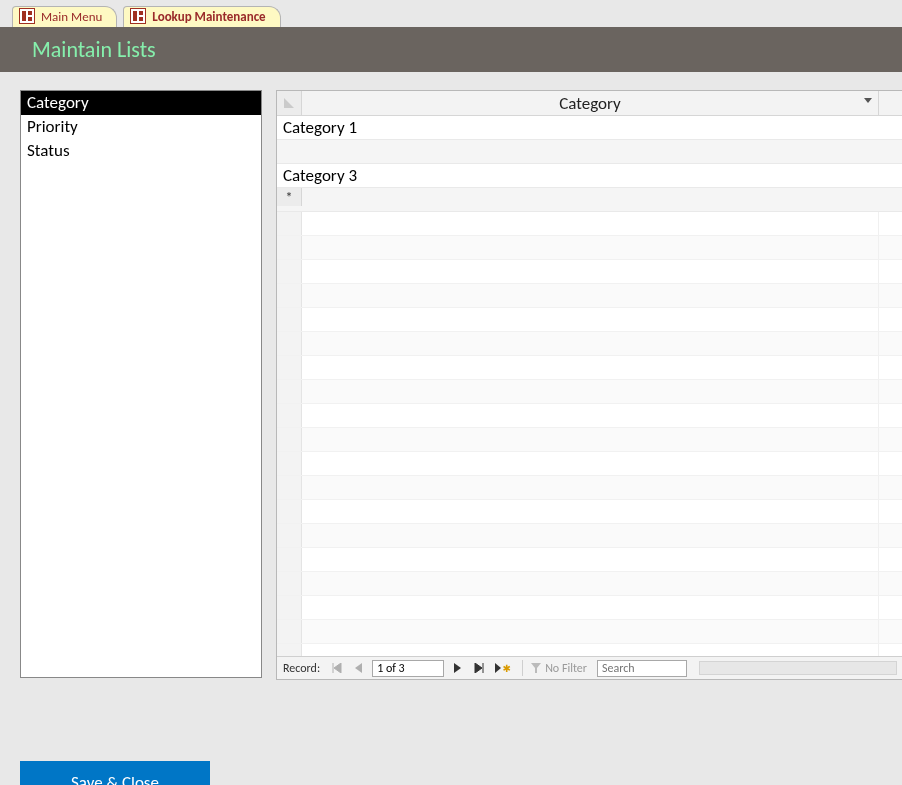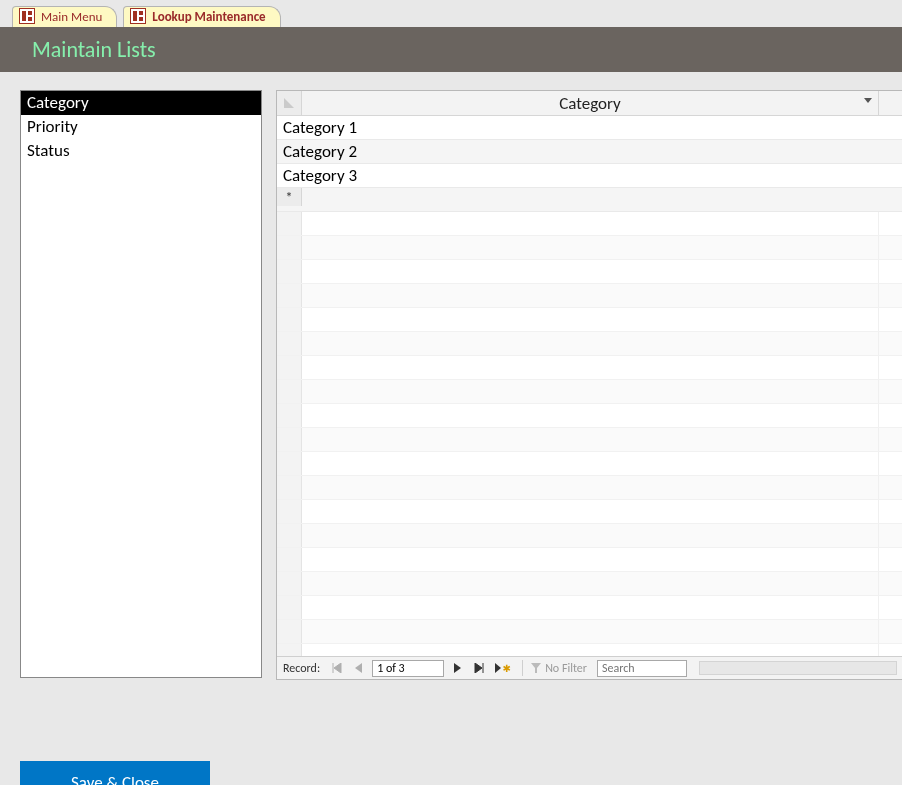--- a/index.html
+++ b/index.html
@@ -122,21 +122,20 @@
     </div>
 
     <div class="ds-body">
       <div class="ds-row">
         <div class="rowsel"></div>
         <div class="cell">Category 1</div>
         <div class="spacer-cell"></div>
       </div>
       <div class="ds-row alt">
         <div class="rowsel"></div>
-        <div class="cell">Category 2</div>
         <div class="spacer-cell"></div>
       </div>
       <div class="ds-row">
         <div class="rowsel"></div>
         <div class="cell">Category 3</div>
         <div class="spacer-cell"></div>
       </div>
       <div class="ds-row alt">
         <div class="rowsel">*</div>
         <div class="cell"></div>

